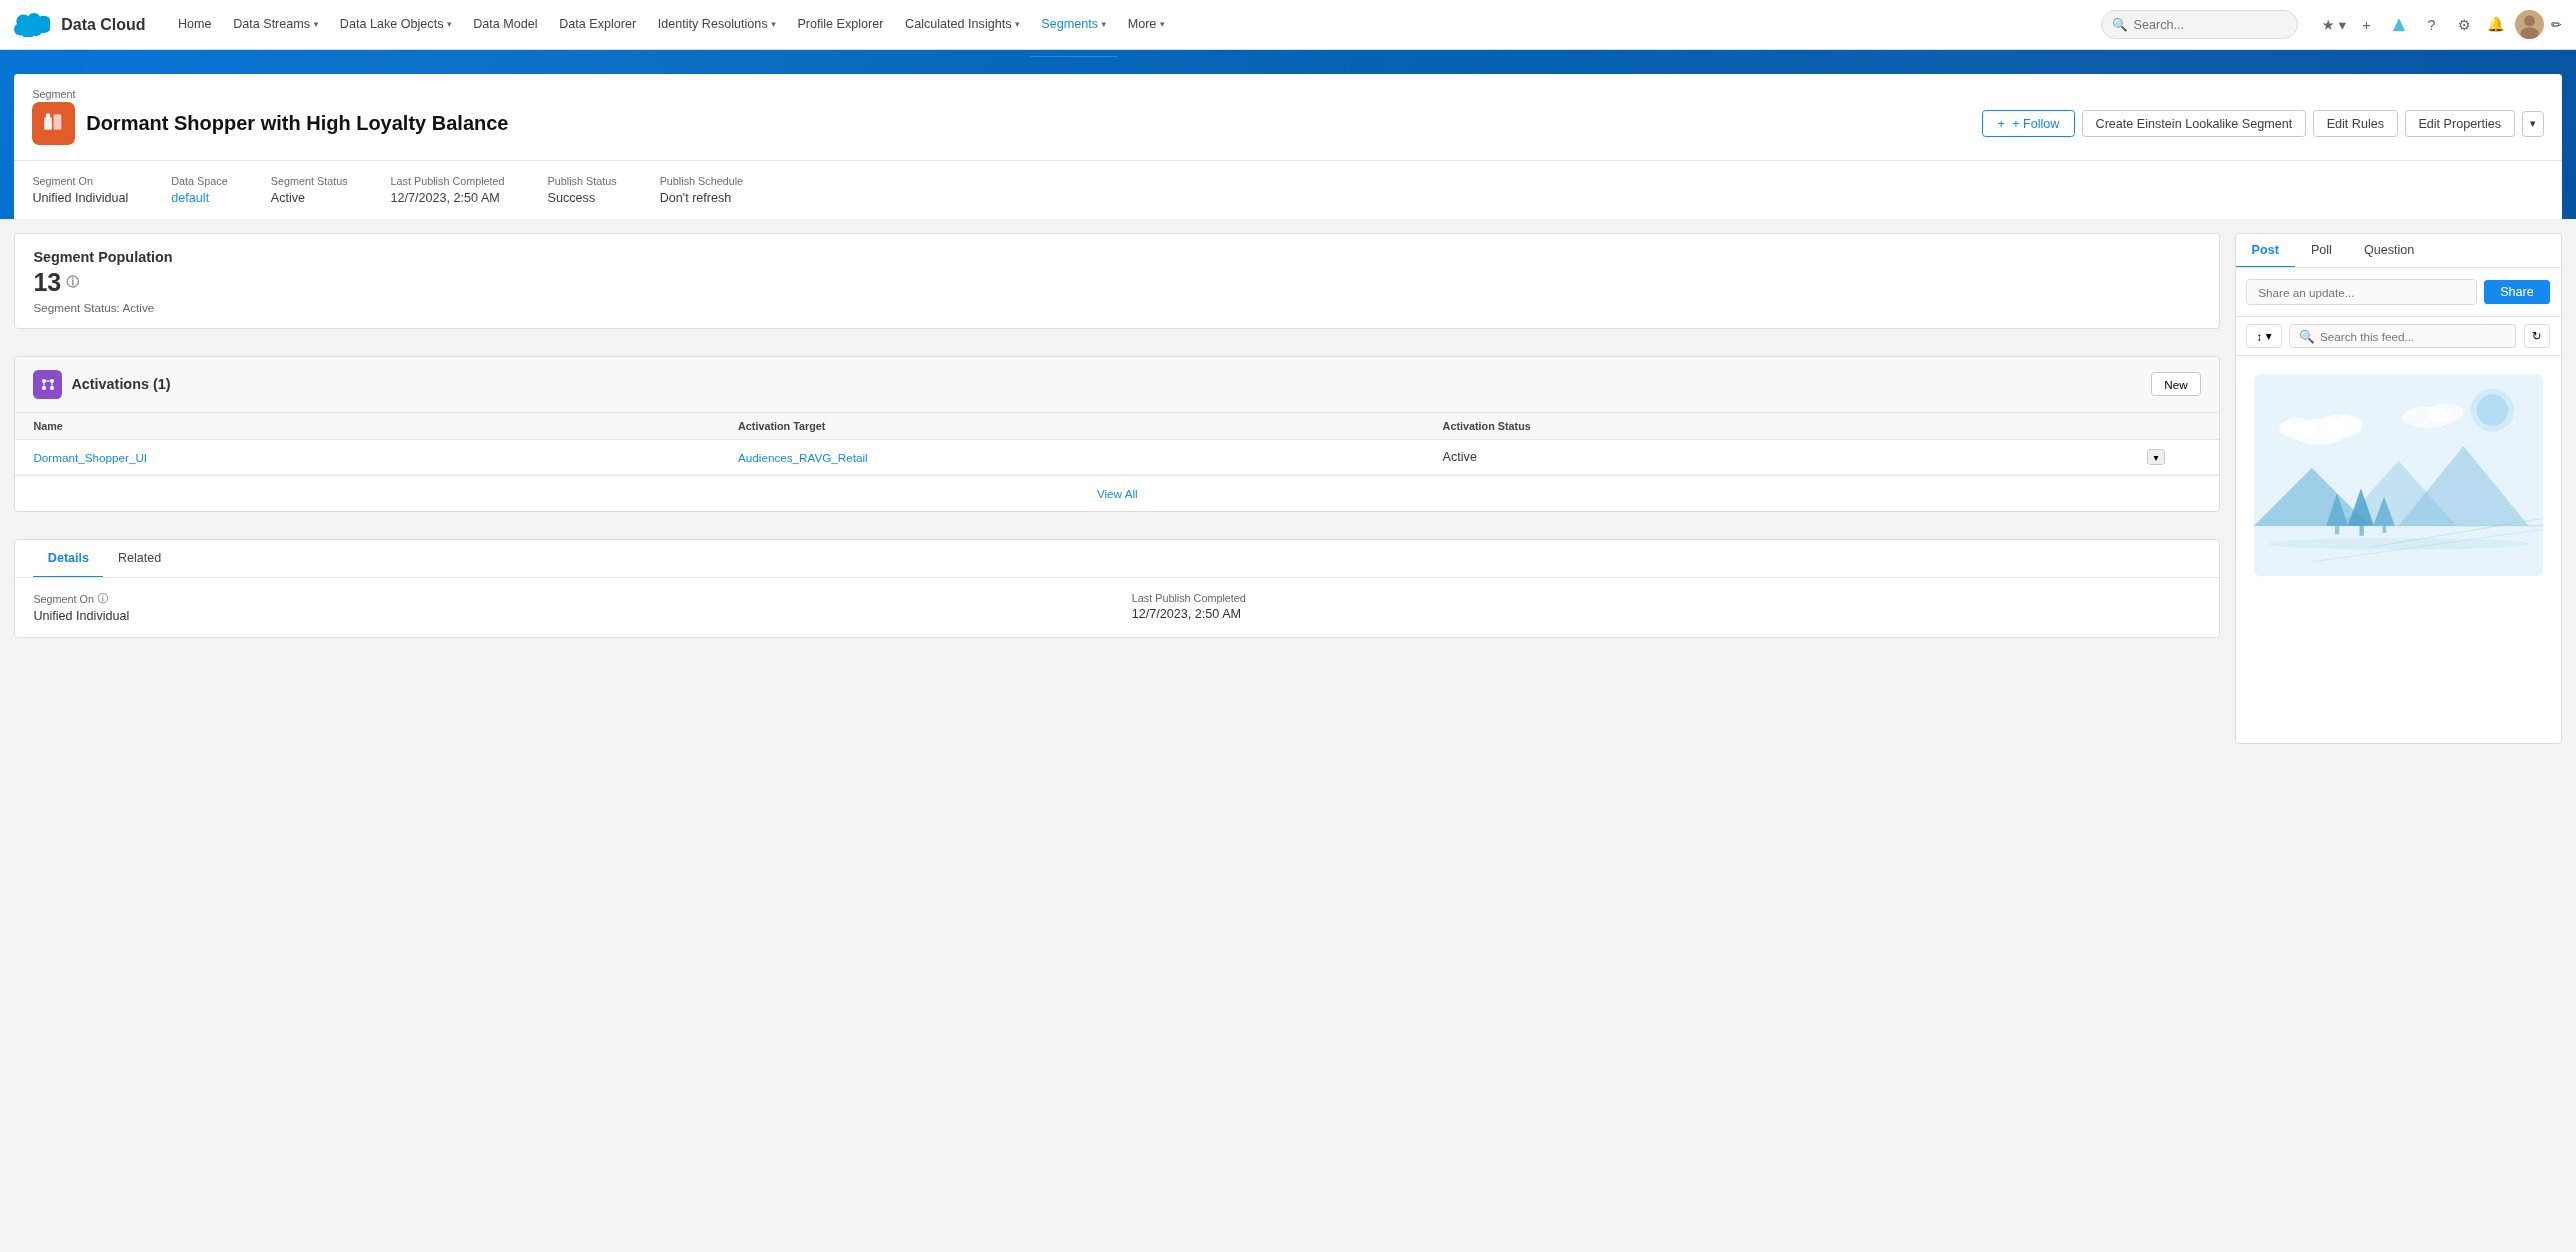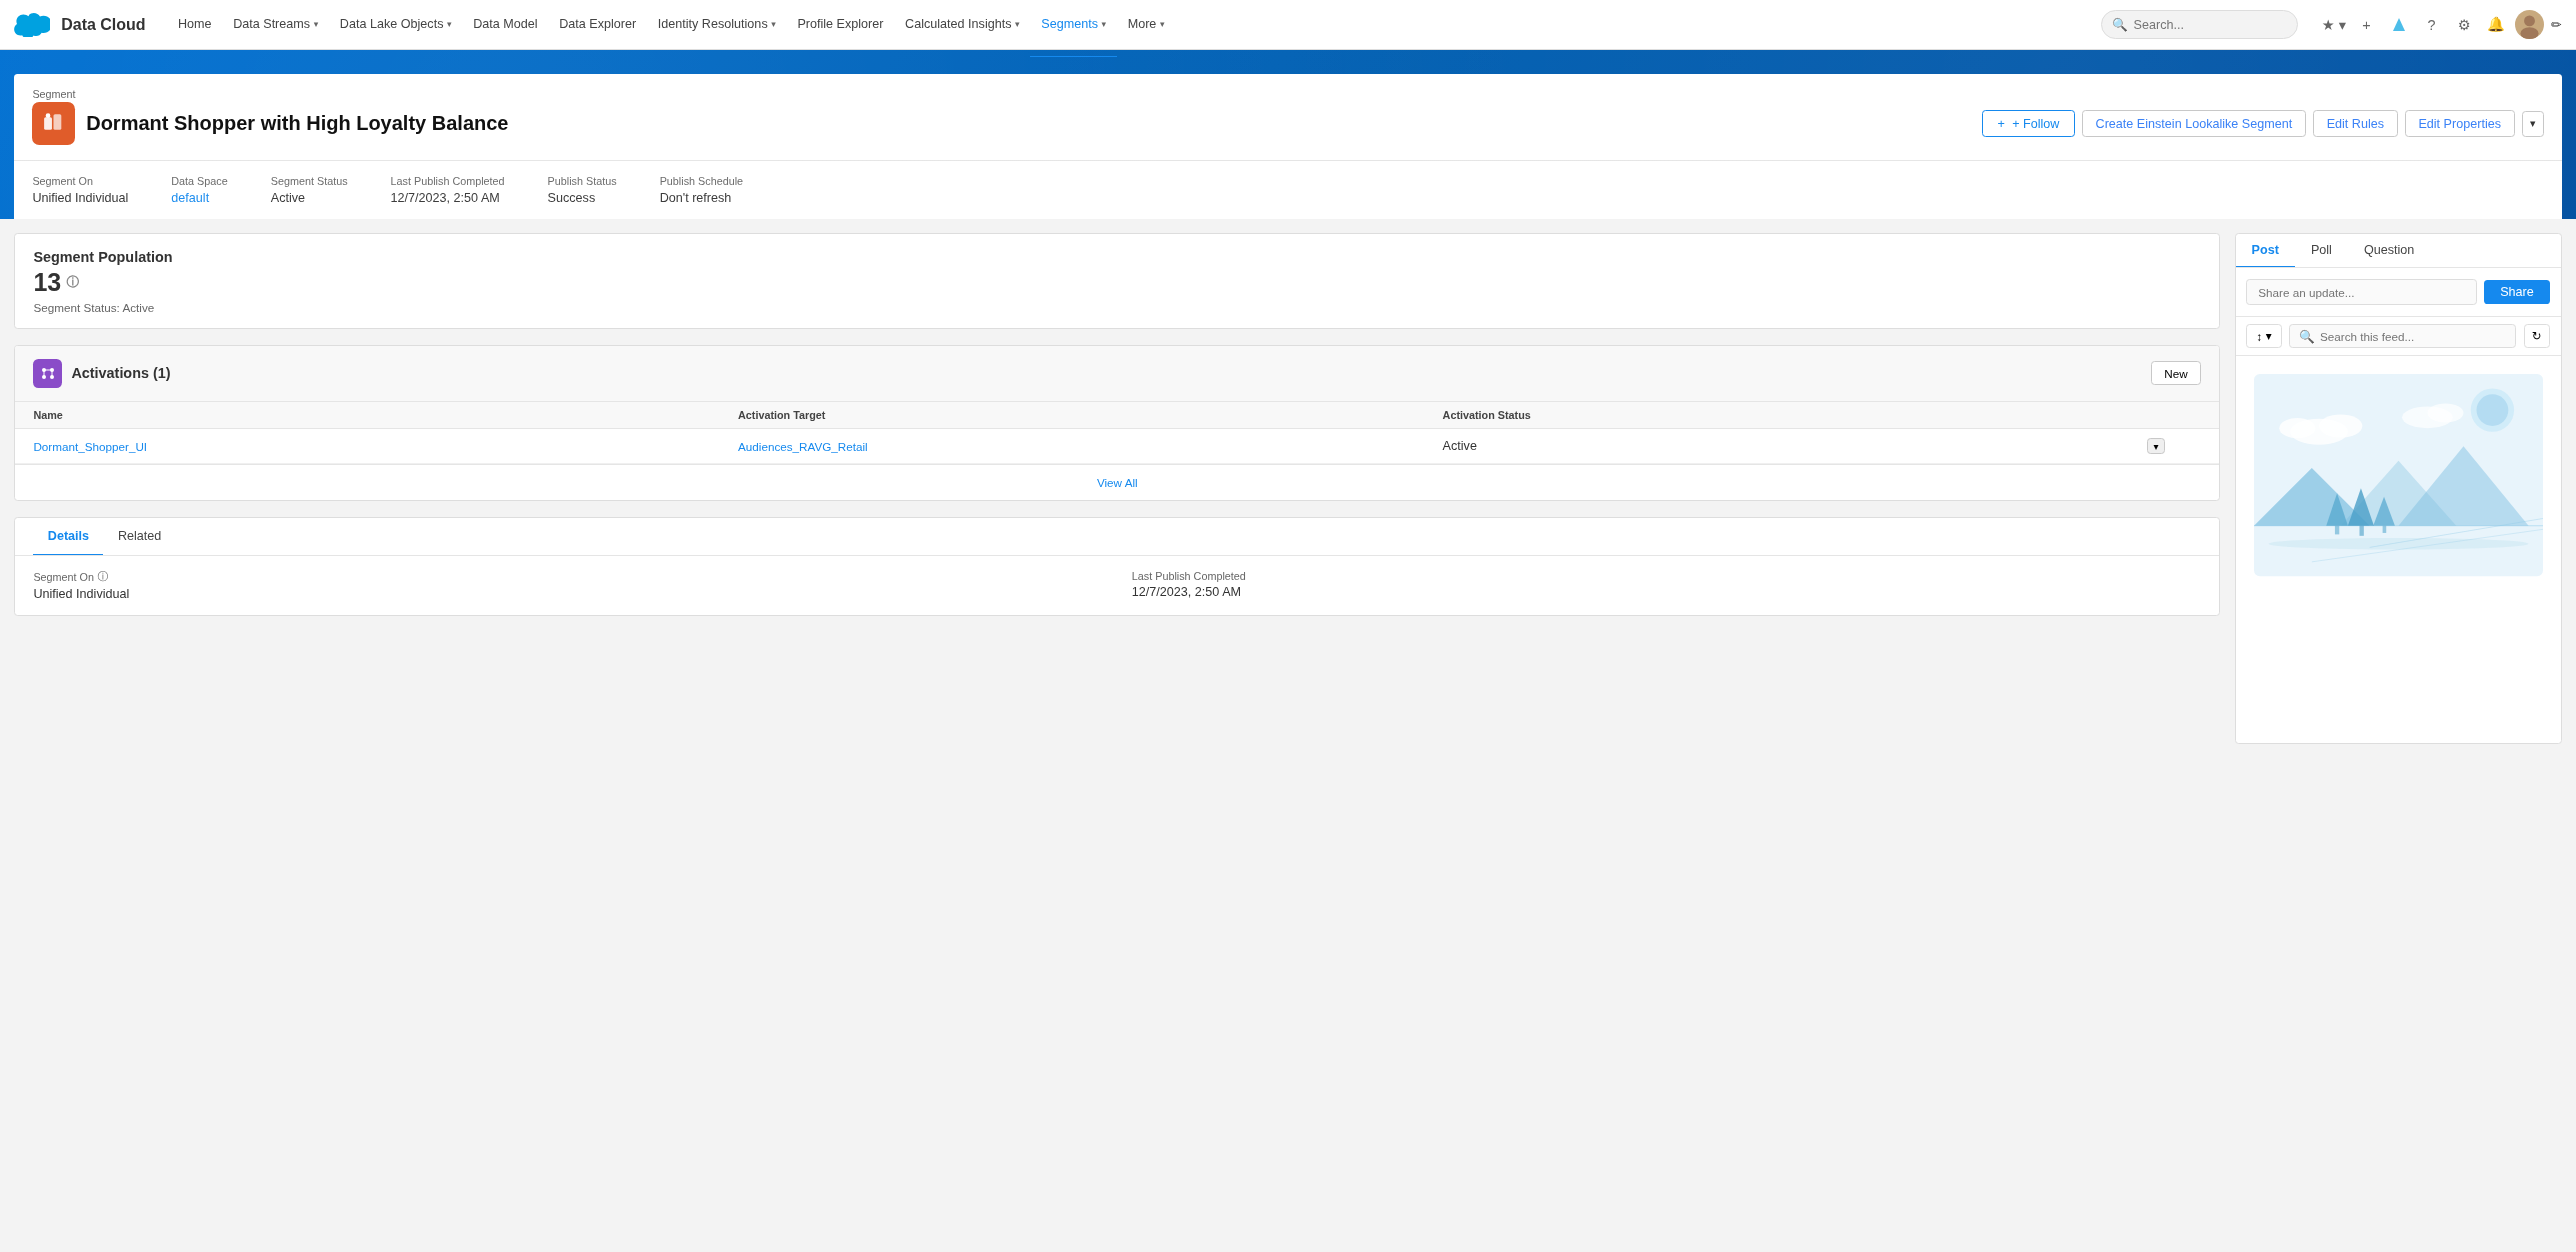--- a/index.html
+++ b/index.html
@@ -59,21 +59,21 @@
     }
     .segment-icon svg { width: 25px; height: 25px; fill: white; }
     .segment-title { font-size: 20px; font-weight: 700; color: #111; text-align: center; }
     .segment-actions { display: flex; align-items: center; gap: 7.2px; margin-left: auto; }
     .btn-follow {
       display: flex; align-items: center; gap: 5.4px; padding: 5.4px 14.4px;
       border: 0.9px solid #1589ee; color: #1589ee; background: #fff;
       border-radius: 3.6px; cursor: pointer; font-size: 12.6px; font-weight: 500;
     }
     .btn-outline {
-      padding: 5.4px 12.6px; border: 0.9px solid #c8c8c8; color: #3b82f6; background: #fff;
+      padding: 5.4px 12.6px; border: 0.9px solid #c8c8c8; color: #404040; background: #fff;
       border-radius: 3.6px; cursor: pointer; font-size: 12.6px;
     }
     .btn-caret {
       padding: 5.4px 7.2px; border: 0.9px solid #c8c8c8; color: #333; background: #fff;
       border-radius: 3.6px; cursor: pointer; font-size: 10.8px;
     }
 
     
     .segment-meta-card {
       background: #fff; margin: 0 14.4px; border-top: 0.9px solid #e5e5e5; padding: 14.4px 18px;
@@ -81,21 +81,21 @@
     .meta-row { display: flex; gap: 43px; }
     .meta-item { display: flex; flex-direction: column; gap: 3.6px; }
     .meta-label { font-size: 10.8px; color: #666; }
     .meta-value { font-size: 12.6px; color: #333; font-weight: 500; }
     .meta-value.link { color: #1589ee; cursor: pointer; text-decoration: none; }
 
     
     .main-content {
       display: flex; gap: 0; padding: 14.4px; background: #f3f3f3; min-height: 539px;
     }
-    .left-panel { flex: 1; display: flex; flex-direction: column; gap: 16px; margin-right: 14.4px; }
+    .left-panel { flex: 1; display: flex; flex-direction: column; gap: 27px; margin-right: 14.4px; }
     .right-panel { width: 327px; flex-shrink: 0; }
 
     
     .card { background: #fff; border: 0.9px solid #ddd; border-radius: 3.6px; overflow: hidden; }
     .card-title { font-size: 14.4px; font-weight: 700; }
     .population-count { font-size: 25px; font-weight: 700; margin: 3.6px 0; display: flex; align-items: center; gap: 5.4px; }
     .info-icon { font-size: 12.6px; color: #888; cursor: pointer; }
     .segment-status-text { font-size: 11.7px; color: #666; }
     .population-body { padding: 14.4px 18px; }
 

